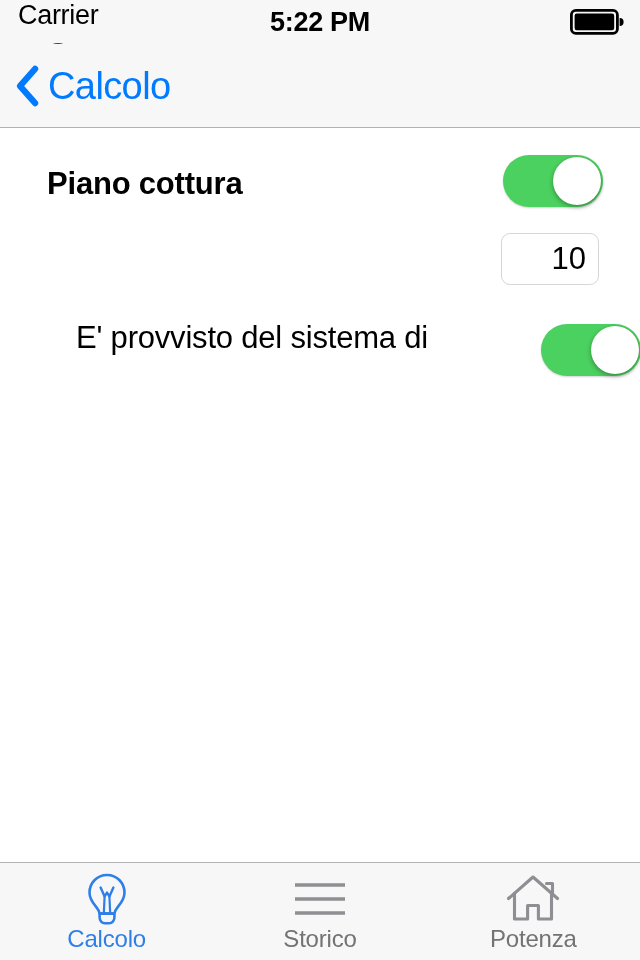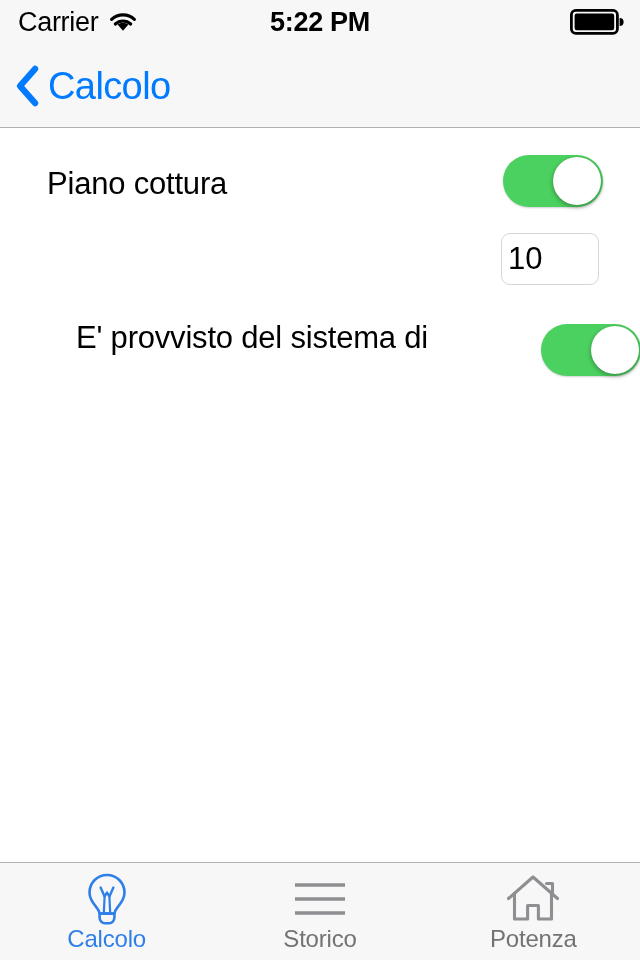--- a/index.html
+++ b/index.html
@@ -17,21 +17,21 @@
 
   
   #status-bar {
     position:absolute; left:0; top:0;
     width:640px; height:44px;
     background:#f7f7f7;
     display:flex; align-items:center;
   }
   #status-left {
     position:absolute; left:18px; top:0; height:44px;
-    display:flex; align-items:center; gap:10px;
+    display:flex; align-items:center; gap:10px;flex-direction:column;
   }
   #carrier-label {
     font-size:27px; color:#000; letter-spacing:-0.3px;
   }
   #status-center {
     position:absolute; left:0; top:0; width:640px; height:44px;
     display:flex; align-items:center; justify-content:center;
   }
   #clock-label {
     font-size:27px; color:#000; font-weight:bold; letter-spacing:-0.3px;text-align:center;
@@ -91,20 +91,21 @@
 
   
   #power-input {
     position:absolute;
     width:98px; height:52px;
     border:1px solid #d6d6d6;
     border-radius:9px;
     background:#ffffff;
     font-family:"Liberation Sans", sans-serif;
     font-size:31px; color:#000;
+    text-align:right;
     padding:0 12px 1px 6px;
     outline:none;
   }
 
   
   #tab-bar {
     position:absolute; left:0; top:862px;
     width:640px; height:98px;
     background:#f7f7f7;
     border-top:1px solid #b2b2b2;
@@ -166,21 +167,21 @@
         <svg width="26" height="44" viewBox="0 0 26 44">
           <path d="M21 5 L6 22 L21 39" stroke="#007aff" stroke-width="6.4" fill="none" stroke-linecap="round" stroke-linejoin="round"></path>
         </svg>
       </span>
       <span id="back-label">Calcolo</span>
     </div>
   </div>
 
   <div id="content">
 
-    <div class="form-row" style="top:24px; height:60px;">
+    <div class="form-row" style="top:24px; height:60px;font-weight:bold;">
       <span class="row-label" style="position:absolute; left:47px; top:12px;">Piano cottura</span>
       <div class="switch" style="left:503px; top:2px;">
         <div class="knob"></div>
       </div>
     </div>
 
     <div class="form-row" style="top:101px; height:60px;">
       <input id="power-input" type="text" style="left: 501px; top: 3px;" value="10">
     </div>
 

